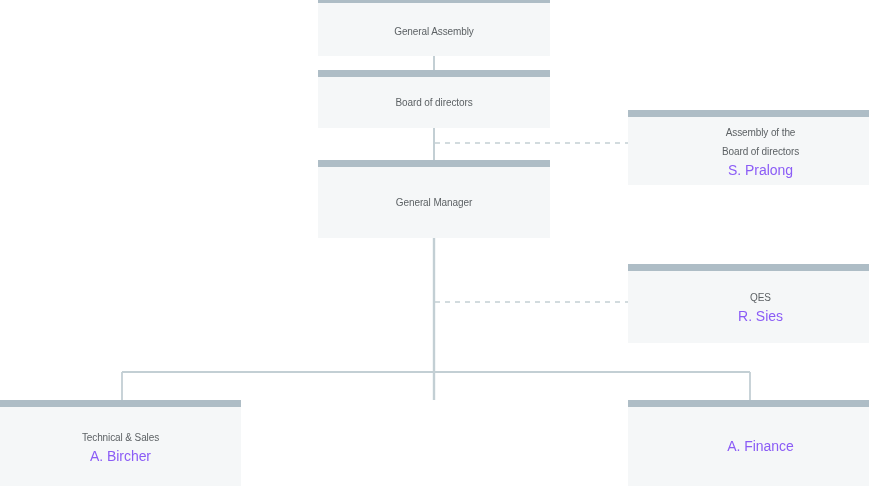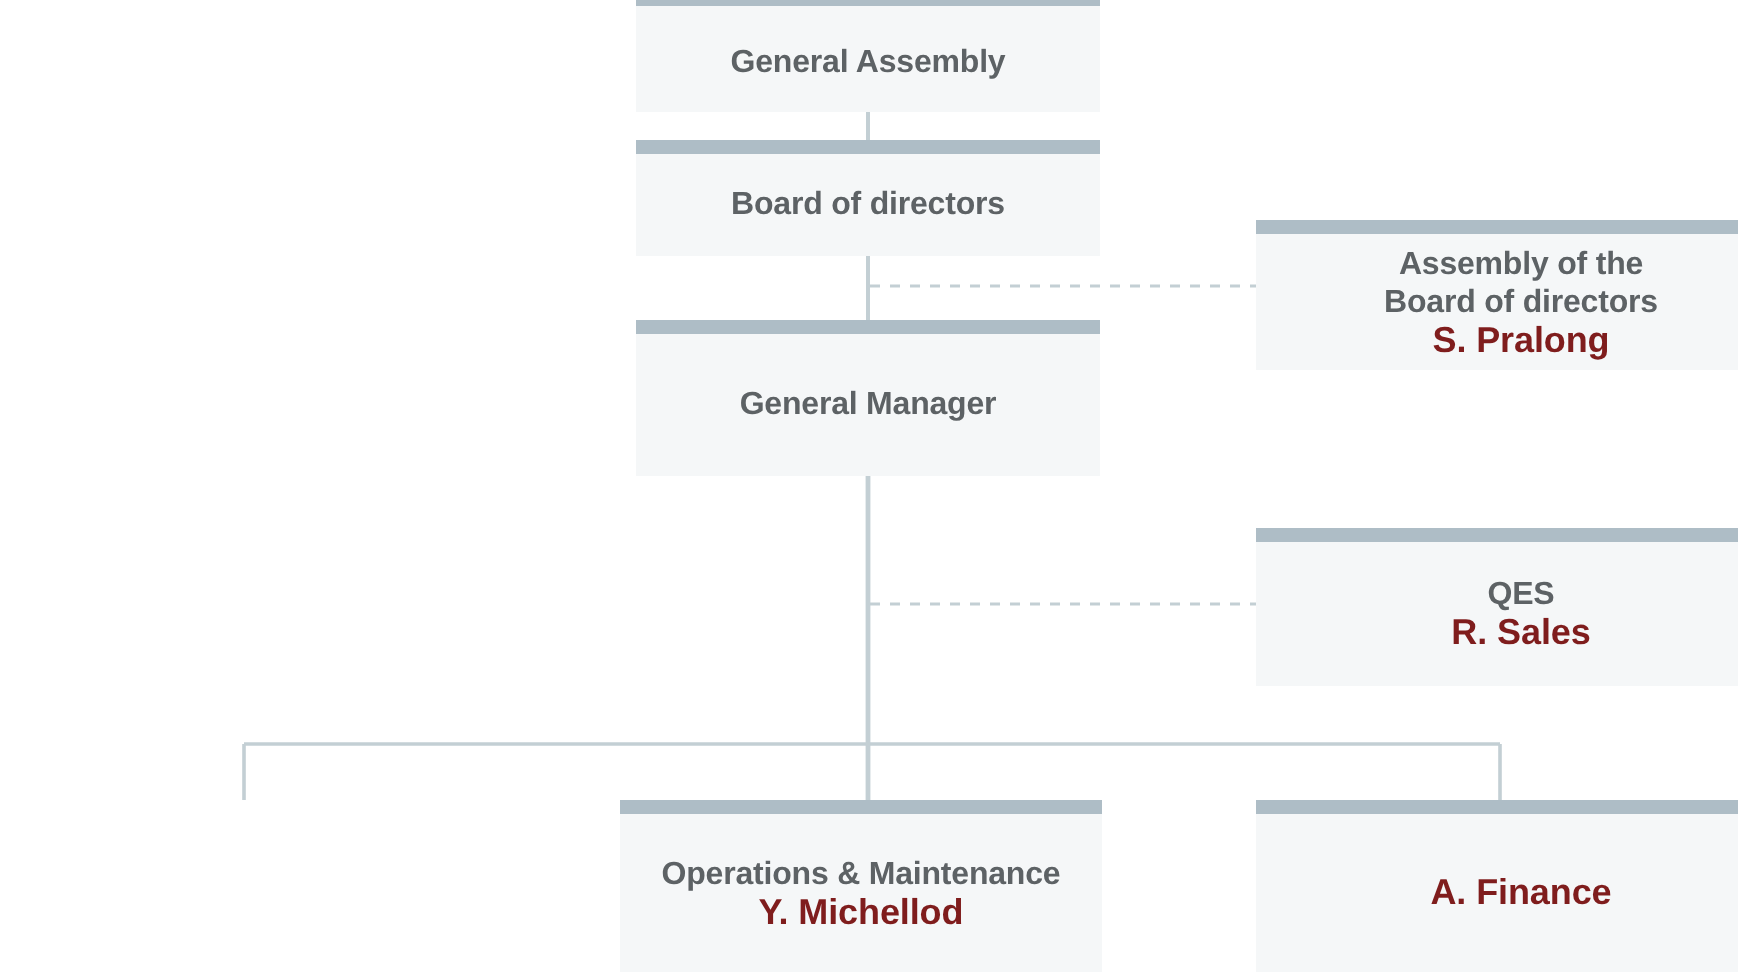--- a/index.html
+++ b/index.html
@@ -38,30 +38,30 @@
     box-sizing: border-box;
     text-align: center;
     overflow: hidden;
   }
   .node-bar {
     height: 7px;
     width: 100%;
     background: #aebdc6;
   }
   .node-title {
-    font-size: 16px;
-    font-weight: bold;
+    font-size: 10px;
+    font-weight: normal;
     color: #5d6265;
     line-height: 19px;
     letter-spacing: -0.1px;
   }
   .node-person {
-    font-size: 18px;
-    font-weight: bold;
-    color: #7f1d1d;
+    font-size: 14px;
+    font-weight: normal;
+    color: #8b5cf6;
     line-height: 19px;
     letter-spacing: -0.05px;
   }
 
   
   .node-inner {
     position: absolute;
     left: 0;
     right: 0;
     top: 7px;
@@ -136,32 +136,32 @@
       <div class="node-title">Assembly of the</div>
       <div class="node-title">Board of directors</div>
       <div class="node-person">S. Pralong</div>
     </div>
   </div>
 
   <div class="node" id="node-qes">
     <div class="node-bar"></div>
     <div class="node-inner">
       <div class="node-title">QES</div>
-      <div class="node-person">R. Sales</div>
+      <div class="node-person">R. Sies</div>
     </div>
   </div>
 
-
-  <div class="node" id="node-operations">
+  <div class="node" id="node-technical-sales">
     <div class="node-bar"></div>
     <div class="node-inner">
-      <div class="node-title">Operations &amp; Maintenance</div>
-      <div class="node-person">Y. Michellod</div>
+      <div class="node-title">Technical &amp; Sales</div>
+      <div class="node-person">A. Bircher</div>
     </div>
   </div>
+
 
   <div class="node" id="node-administration">
     <div class="node-bar"></div>
     <div class="node-inner">
       <div class="node-person">A. Finance</div>
     </div>
   </div>
 
 </div>
 

